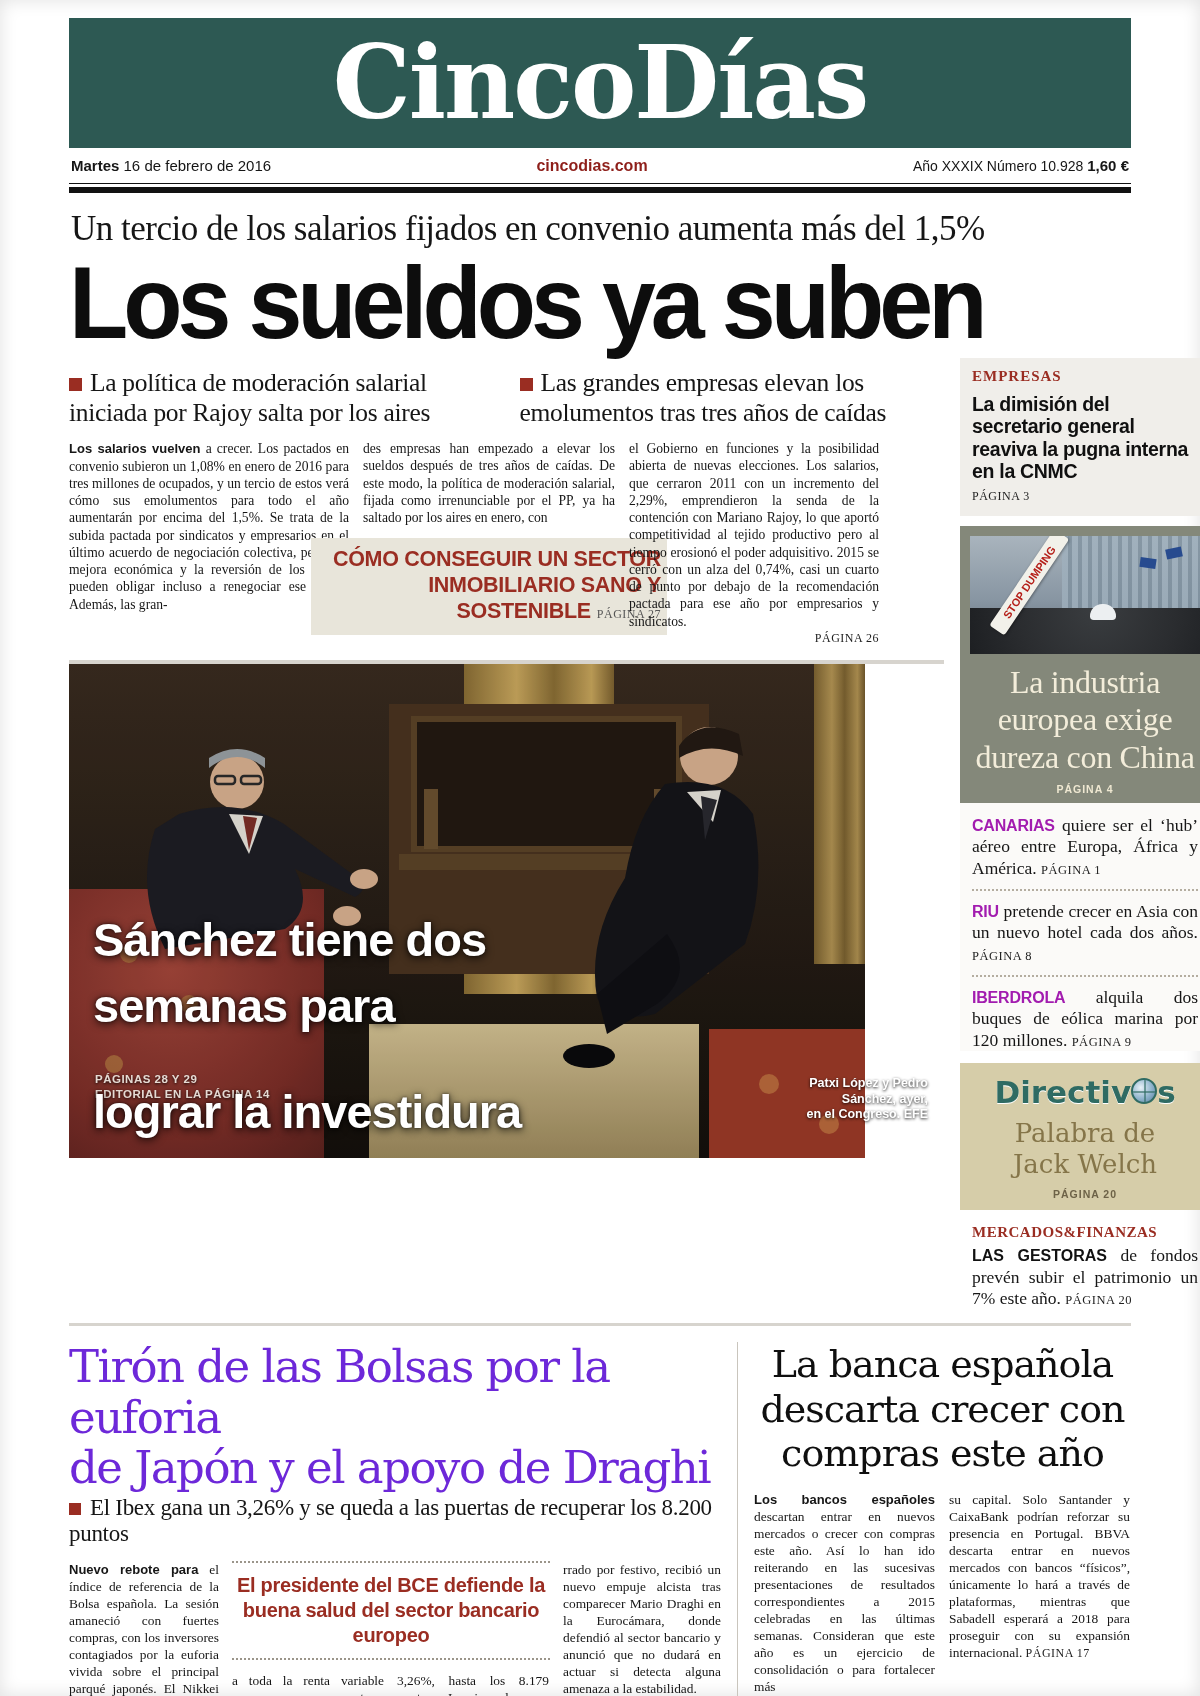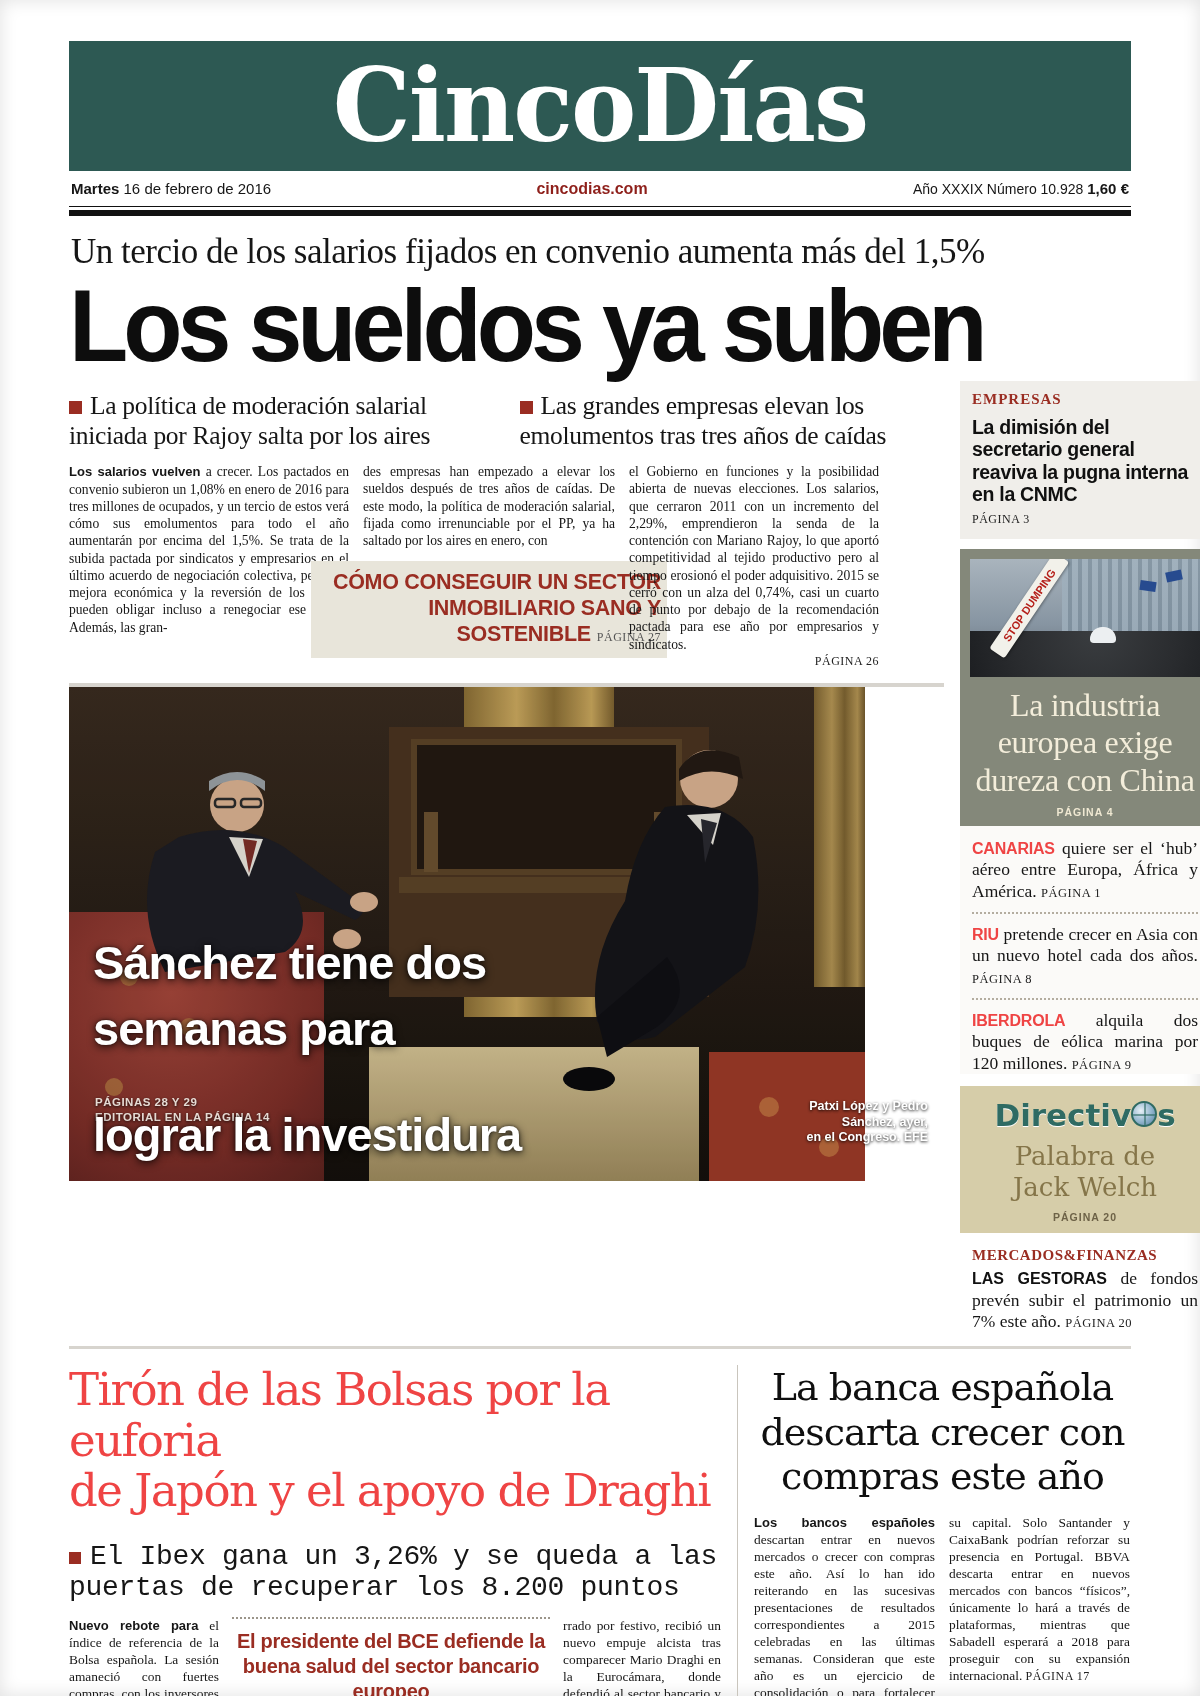--- a/index.html
+++ b/index.html
@@ -2,21 +2,21 @@
 <html lang="es"><head>
 <meta charset="utf-8">
 <style>
   html,body{margin:0;padding:0;background:#e8e8e8;}
   .page{width:1200px;height:1696px;background:#ffffff;position:relative;overflow:hidden;
         font-family:"Liberation Serif",serif;color:#161616;
         box-shadow:inset 0 0 18px rgba(0,0,0,.12);}
   .sheet{width:1062px;margin:0 auto;padding-top:18px;}
 
   
-  .masthead{background:#2d5953;height:130px;display:flex;align-items:center;justify-content:center;margin-top:23px;}
+  .masthead{background:#2d5953;height:130px;display:flex;align-items:center;justify-content:center;}
   .masthead .logo{font-family:"DejaVu Serif",serif;font-weight:bold;color:#ffffff;
                   font-size:98px;letter-spacing:-2px;line-height:1;transform:scaleY(1.04);}
   .dateline{display:flex;align-items:baseline;justify-content:space-between;
             font-family:"Liberation Sans",sans-serif;font-size:15px;padding:9px 2px 6px 2px;}
   .dateline .site{color:#8e1f1a;font-weight:bold;font-size:16px;}
   .dateline b{font-weight:bold;}
   .rule-thin{border-top:1.5px solid #111;margin-top:2px;}
   .rule-thick{height:6px;background:#111;margin-top:3px;}
 
   
@@ -81,21 +81,21 @@
   .stop-banner{position:absolute;left:2px;top:4px;width:108px;padding:3px 4px;background:#f2f1ea;
       transform:rotate(-56deg) translate(-28px,18px);text-align:center;
       font-family:"Liberation Sans",sans-serif;font-weight:bold;font-size:11px;color:#b5201a;
       border-radius:3px;box-shadow:0 1px 3px rgba(0,0,0,.4);}
   .china-title{font-family:Liberation Serif, serif;color:#f3edda;font-size:32px;line-height:1.18;
       text-align:center;margin-top:10px;letter-spacing:-0.3px;}
   .china-page{text-align:center;color:#efe8d2;font-family:"Liberation Sans",sans-serif;
       font-weight:bold;font-size:10.5px;letter-spacing:1px;margin-top:6px;}
   .sb-items{padding:12px 12px 0 12px;background:#fbfaf8;}
   .sb-item{font-size:17.5px;line-height:1.22;text-align:justify;}
-  .sb-item .lead{font-family:"Liberation Sans",sans-serif;font-weight:bold;color:#ef4444;
+  .sb-item .lead{font-family:"Liberation Sans",sans-serif;font-weight:bold;color:#a21caf;
                  font-size:16px;letter-spacing:-0.2px;}
   .sb-item .pgref{font-size:12.5px;}
   .dotted{border-top:2px dotted #b4ada0;margin:10px 0;}
   .directivos{background:#d6cda9;margin-top:12px;padding:14px 10px 10px 10px;text-align:center;}
   .dir-logo{font-family:"DejaVu Sans",sans-serif;font-weight:bold;color:#2f6b63;font-size:31px;
             letter-spacing:0;line-height:1;text-shadow:0 1px 0 #fff;}
   .globe{display:inline-block;width:22px;height:22px;border-radius:50%;vertical-align:-1px;
          background:radial-gradient(circle at 35% 35%,#e8f1f7,#8fb3cc 55%,#567f9e);
          border:2px solid #2f6b63;position:relative;overflow:hidden;}
   .globe::before{content:"";position:absolute;left:50%;top:0;width:1.5px;height:100%;background:#2f6b63;opacity:.6;}
@@ -104,22 +104,22 @@
   .dir-page{font-family:"Liberation Sans",sans-serif;font-weight:bold;font-size:10.5px;
             letter-spacing:1px;color:#6d6247;margin-top:8px;}
   .gestoras{padding:4px 12px 0 12px;}
 
   
   .bottom-rule{border-top:3px solid #d7d4ce;margin-top:14px;}
   .bottom-grid{display:flex;gap:0;margin-top:16px;}
   .story-left{width:652px;flex:none;padding-right:16px;}
   .vdiv{width:1px;background:#c9c5bd;flex:none;}
   .story-right{width:377px;flex:none;padding-left:16px;}
-  .bl-head{font-family:"DejaVu Serif",serif;font-size:45px;letter-spacing:-1.5px;line-height:1.12;color:#ef4444;}
-  .bl-sub{font-size:28px;letter-spacing:-0.3px;margin:24px 0 14px 0;font-family:Liberation Mono, monospace;}
+  .bl-head{font-family:"DejaVu Serif",serif;font-size:45px;letter-spacing:-1.5px;line-height:1.12;color:#6d28d9;}
+  .bl-sub{font-size:23px;letter-spacing:-0.3px;margin:1px 0 14px 0;}
   .bl-sub .sq{width:12px;height:12px;margin-right:9px;}
   .bl-body{display:flex;gap:13px;font-size:13.4px;line-height:1.27;text-align:justify;}
   .bl-c1{width:150px;flex:none;}
   .bl-center{width:318px;flex:none;}
   .bl-c4{width:158px;flex:none;}
   .bce-box{border-top:2px dotted #9b958a;border-bottom:2px dotted #9b958a;padding:10px 4px;
            text-align:center;font-family:"Liberation Sans",sans-serif;font-weight:bold;
            color:#9a2d22;font-size:20px;line-height:1.25;letter-spacing:-0.3px;margin-bottom:12px;}
   .bl-cols2{display:flex;gap:13px;}
   .bl-cols2 > div{width:152px;flex:none;}

